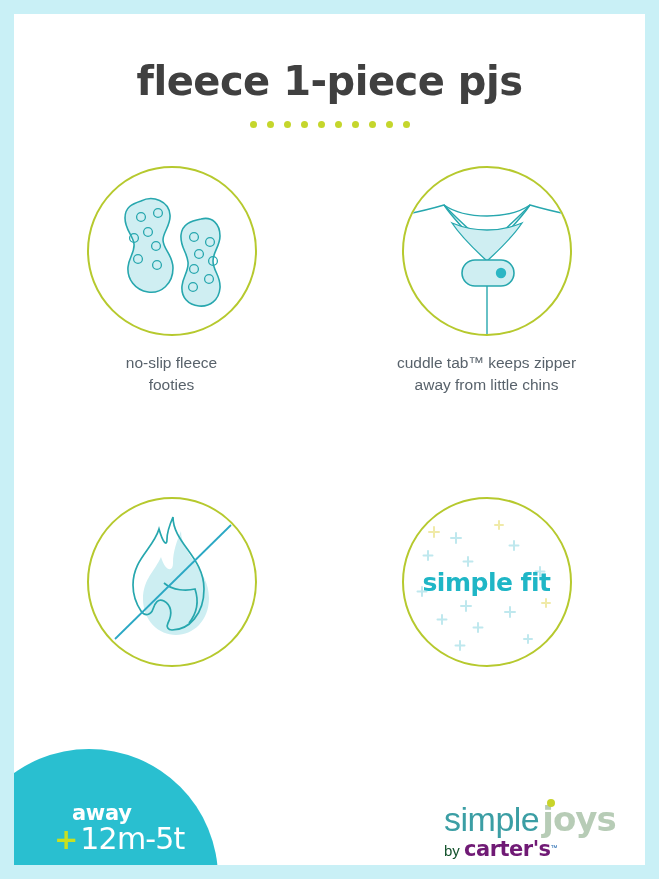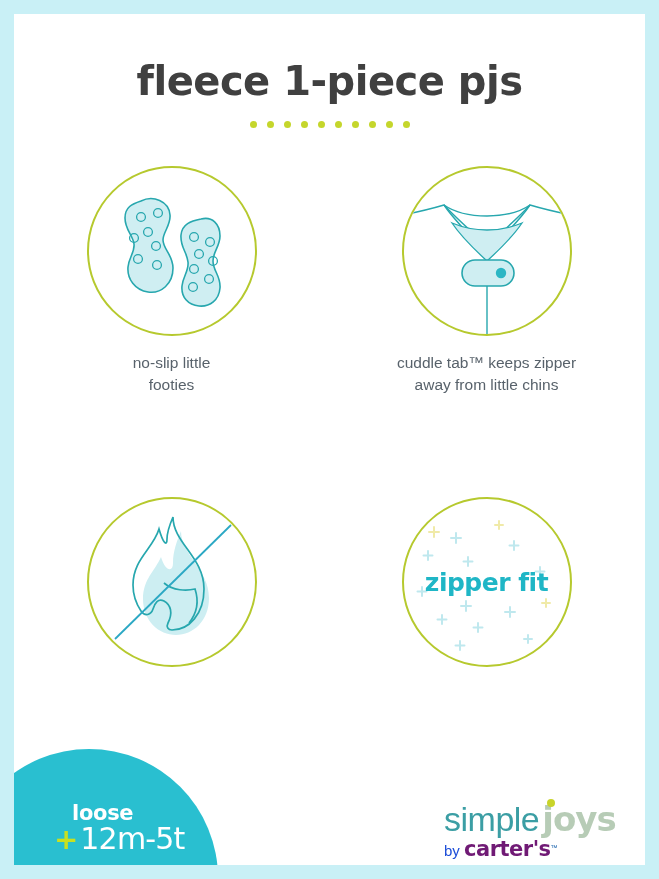--- a/index.html
+++ b/index.html
@@ -191,21 +191,21 @@
     border-radius: 50%;
     background: #c8d42a;
   }
   .logo-bottom {
     margin-top: 3px;
     line-height: 1;
     white-space: nowrap;
   }
   .logo-by {
     font-size: 15px;
-    color: #1d4ed8;
+    color: #14532d;
     font-family: "Liberation Sans", sans-serif;
   }
   .logo-carters {
     font-size: 21px;
     font-weight: bold;
     color: #701a75;
     font-family: "DejaVu Sans", sans-serif;
     letter-spacing: -0.5px;
   }
   .logo-tm {
@@ -261,21 +261,21 @@
                        C98 84 91 79 92 67 C93 56 102 53 112 51 Z" fill="#cfeef2" stroke="#27a7ae" stroke-width="1.6"></path>
               <circle cx="105" cy="69" r="4.4" fill="none" stroke="#27a7ae" stroke-width="1.3"></circle>
               <circle cx="121" cy="74" r="4.4" fill="none" stroke="#27a7ae" stroke-width="1.3"></circle>
               <circle cx="110" cy="86" r="4.4" fill="none" stroke="#27a7ae" stroke-width="1.3"></circle>
               <circle cx="124" cy="93" r="4.4" fill="none" stroke="#27a7ae" stroke-width="1.3"></circle>
               <circle cx="105" cy="101" r="4.4" fill="none" stroke="#27a7ae" stroke-width="1.3"></circle>
               <circle cx="120" cy="111" r="4.4" fill="none" stroke="#27a7ae" stroke-width="1.3"></circle>
               <circle cx="104" cy="119" r="4.4" fill="none" stroke="#27a7ae" stroke-width="1.3"></circle>
             </svg>
           </div>
-          <div class="caption">no-slip little
+          <div class="caption">no-slip fleece
 footies</div>
         </div>
 
         <div class="cell">
           <div class="circle">
             <svg width="166" height="166" viewBox="0 0 166 166">
 
               <path d="M-6 48 C14 44 30 40 40 37 C52 50 66 62 83 78
                        C100 62 114 50 126 37 C136 40 152 44 172 48" fill="none" stroke="#27a7ae" stroke-width="1.4"></path>
 
@@ -336,30 +336,30 @@
                 <path d="M74 124 v9 M69.5 128.5 h9"></path>
                 <path d="M56 142 v9 M51.5 146.5 h9"></path>
                 <path d="M124 136 v8 M120 140 h8"></path>
               </g>
               <g stroke="#f0eaa8" stroke-width="2" stroke-linecap="round">
                 <path d="M30 28 v10 M25 33 h10"></path>
                 <path d="M95 22 v8 M91 26 h8"></path>
                 <path d="M142 100 v8 M138 104 h8"></path>
               </g>
             </svg>
-            <div class="loose-fit-label">zipper fit</div>
+            <div class="loose-fit-label">simple fit</div>
           </div>
         </div>
 
       </div>
     </div>
 
     <div class="sizes-badge"></div>
     <div class="sizes-text">
-      <div class="sizes-word">loose</div>
+      <div class="sizes-word">away</div>
       <div class="sizes-range">
         <span class="sizes-plus">+</span>
         <span class="sizes-value">12m-5t</span>
       </div>
     </div>
 
     <div class="logo">
       <div class="logo-top">
         <span class="logo-simple">simple</span><span class="logo-joys">joys</span>
         <span class="logo-jdot"></span>

